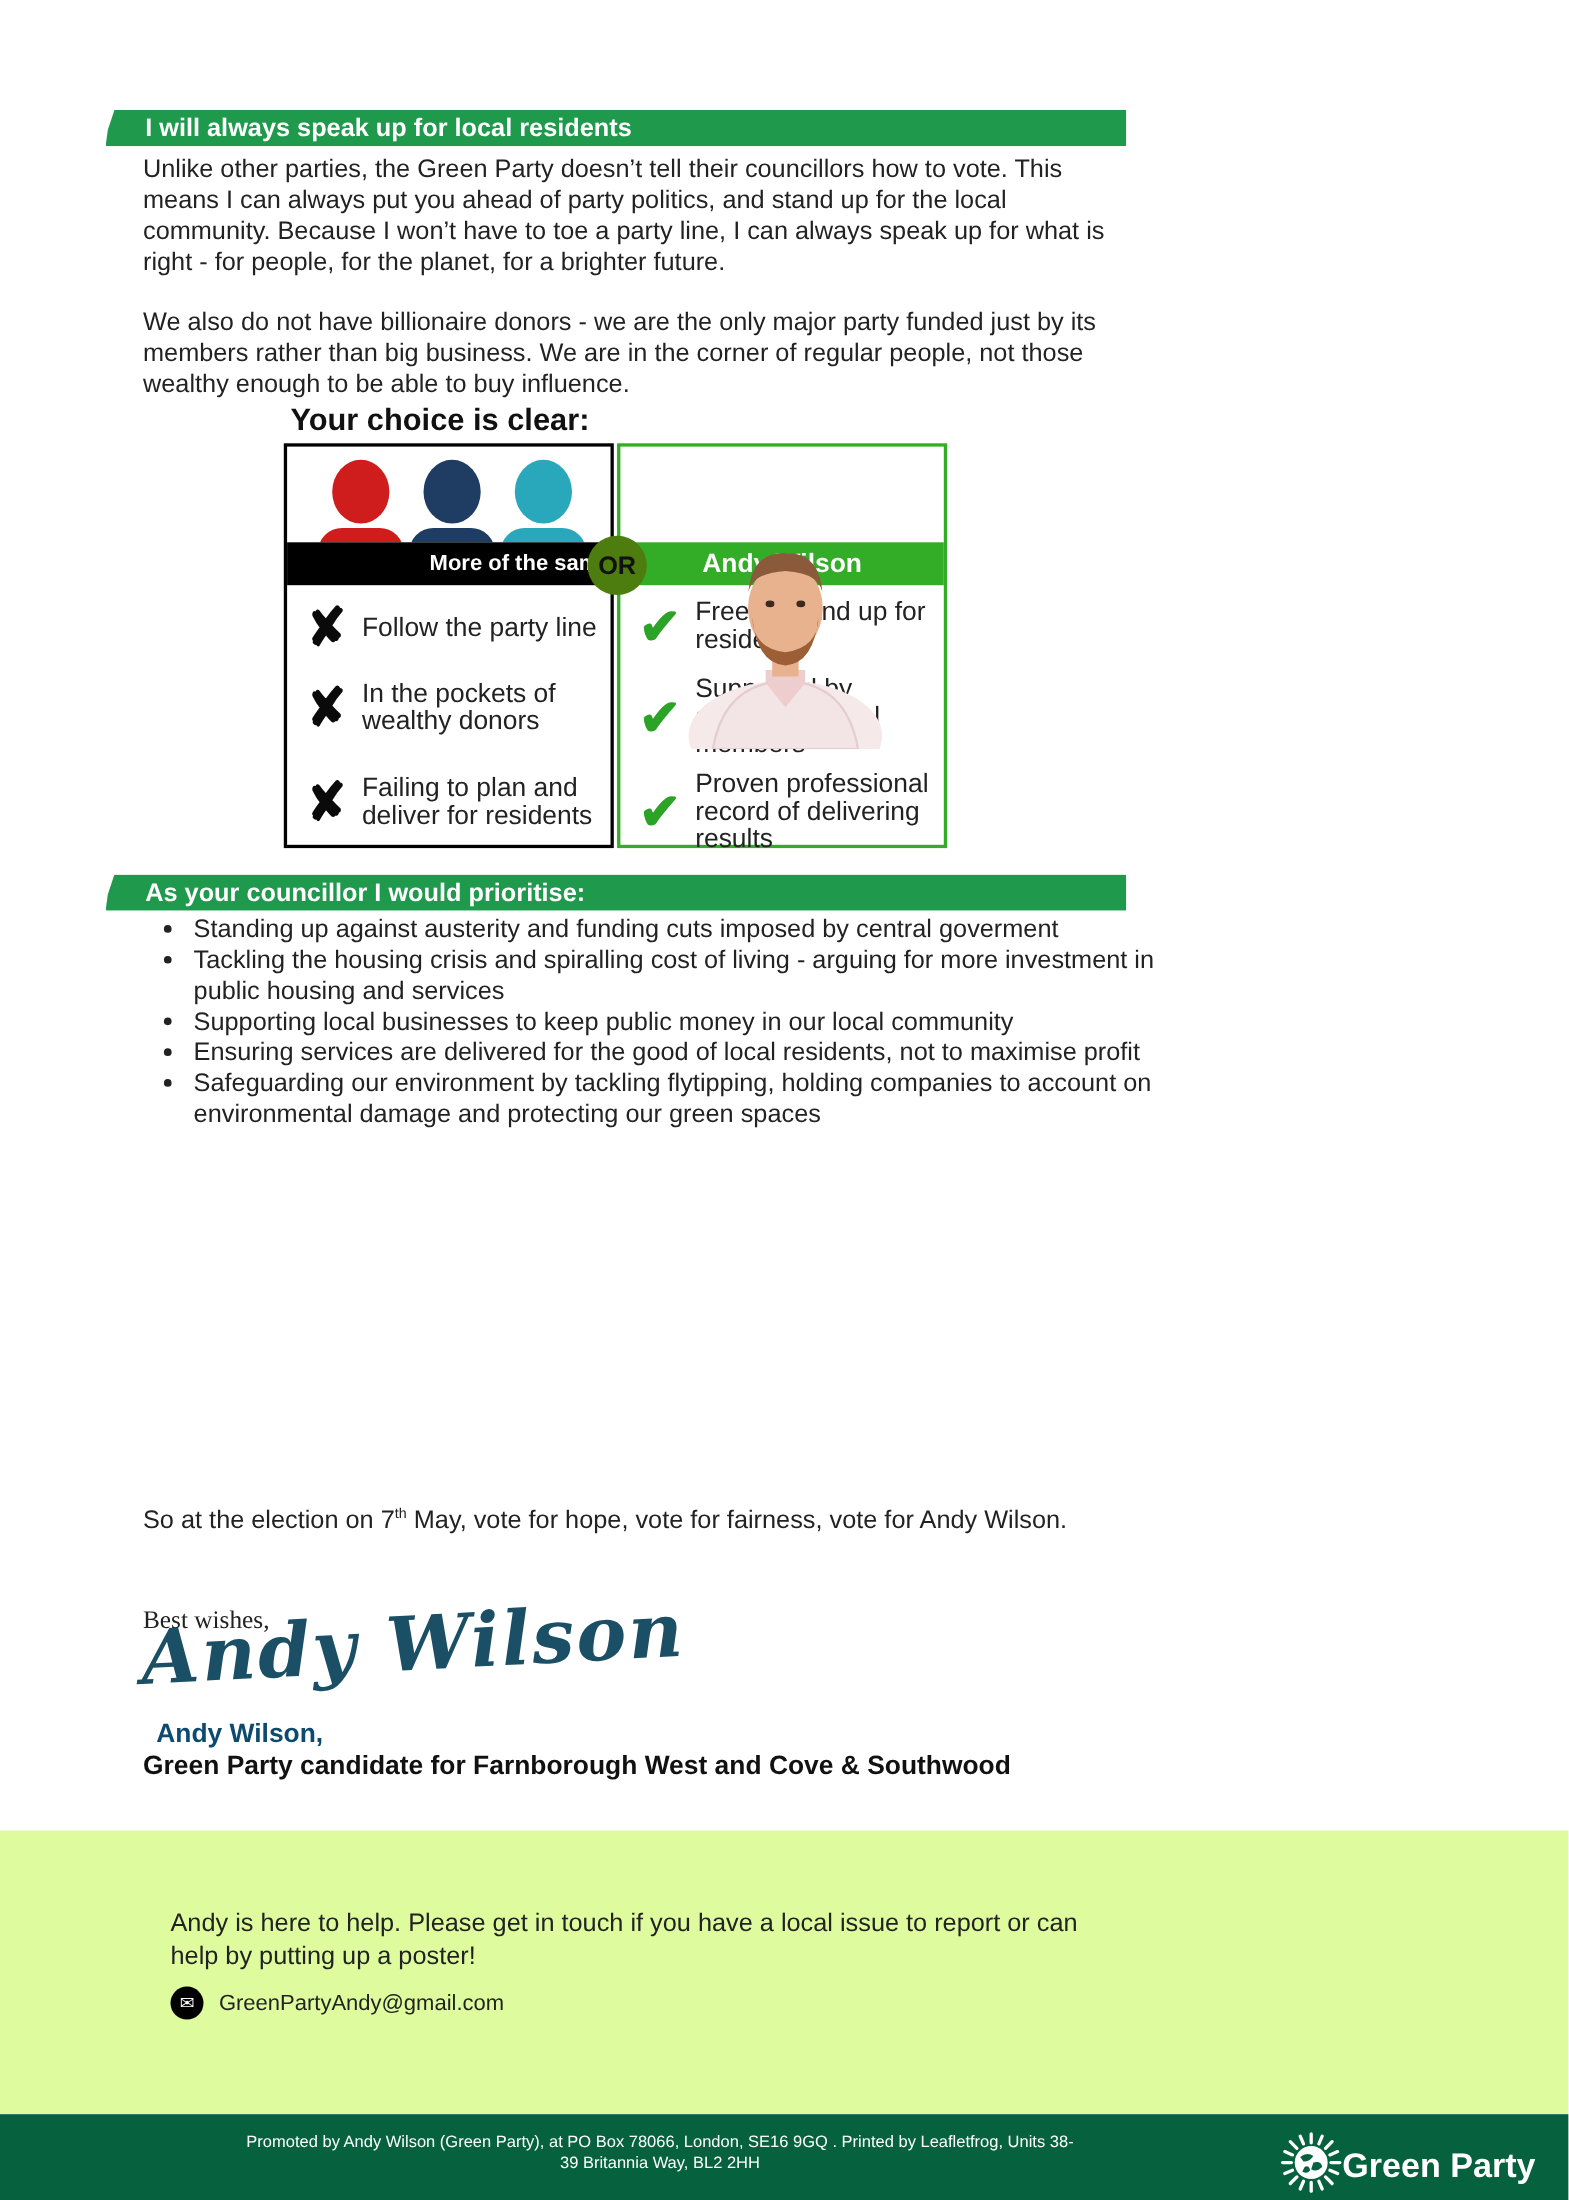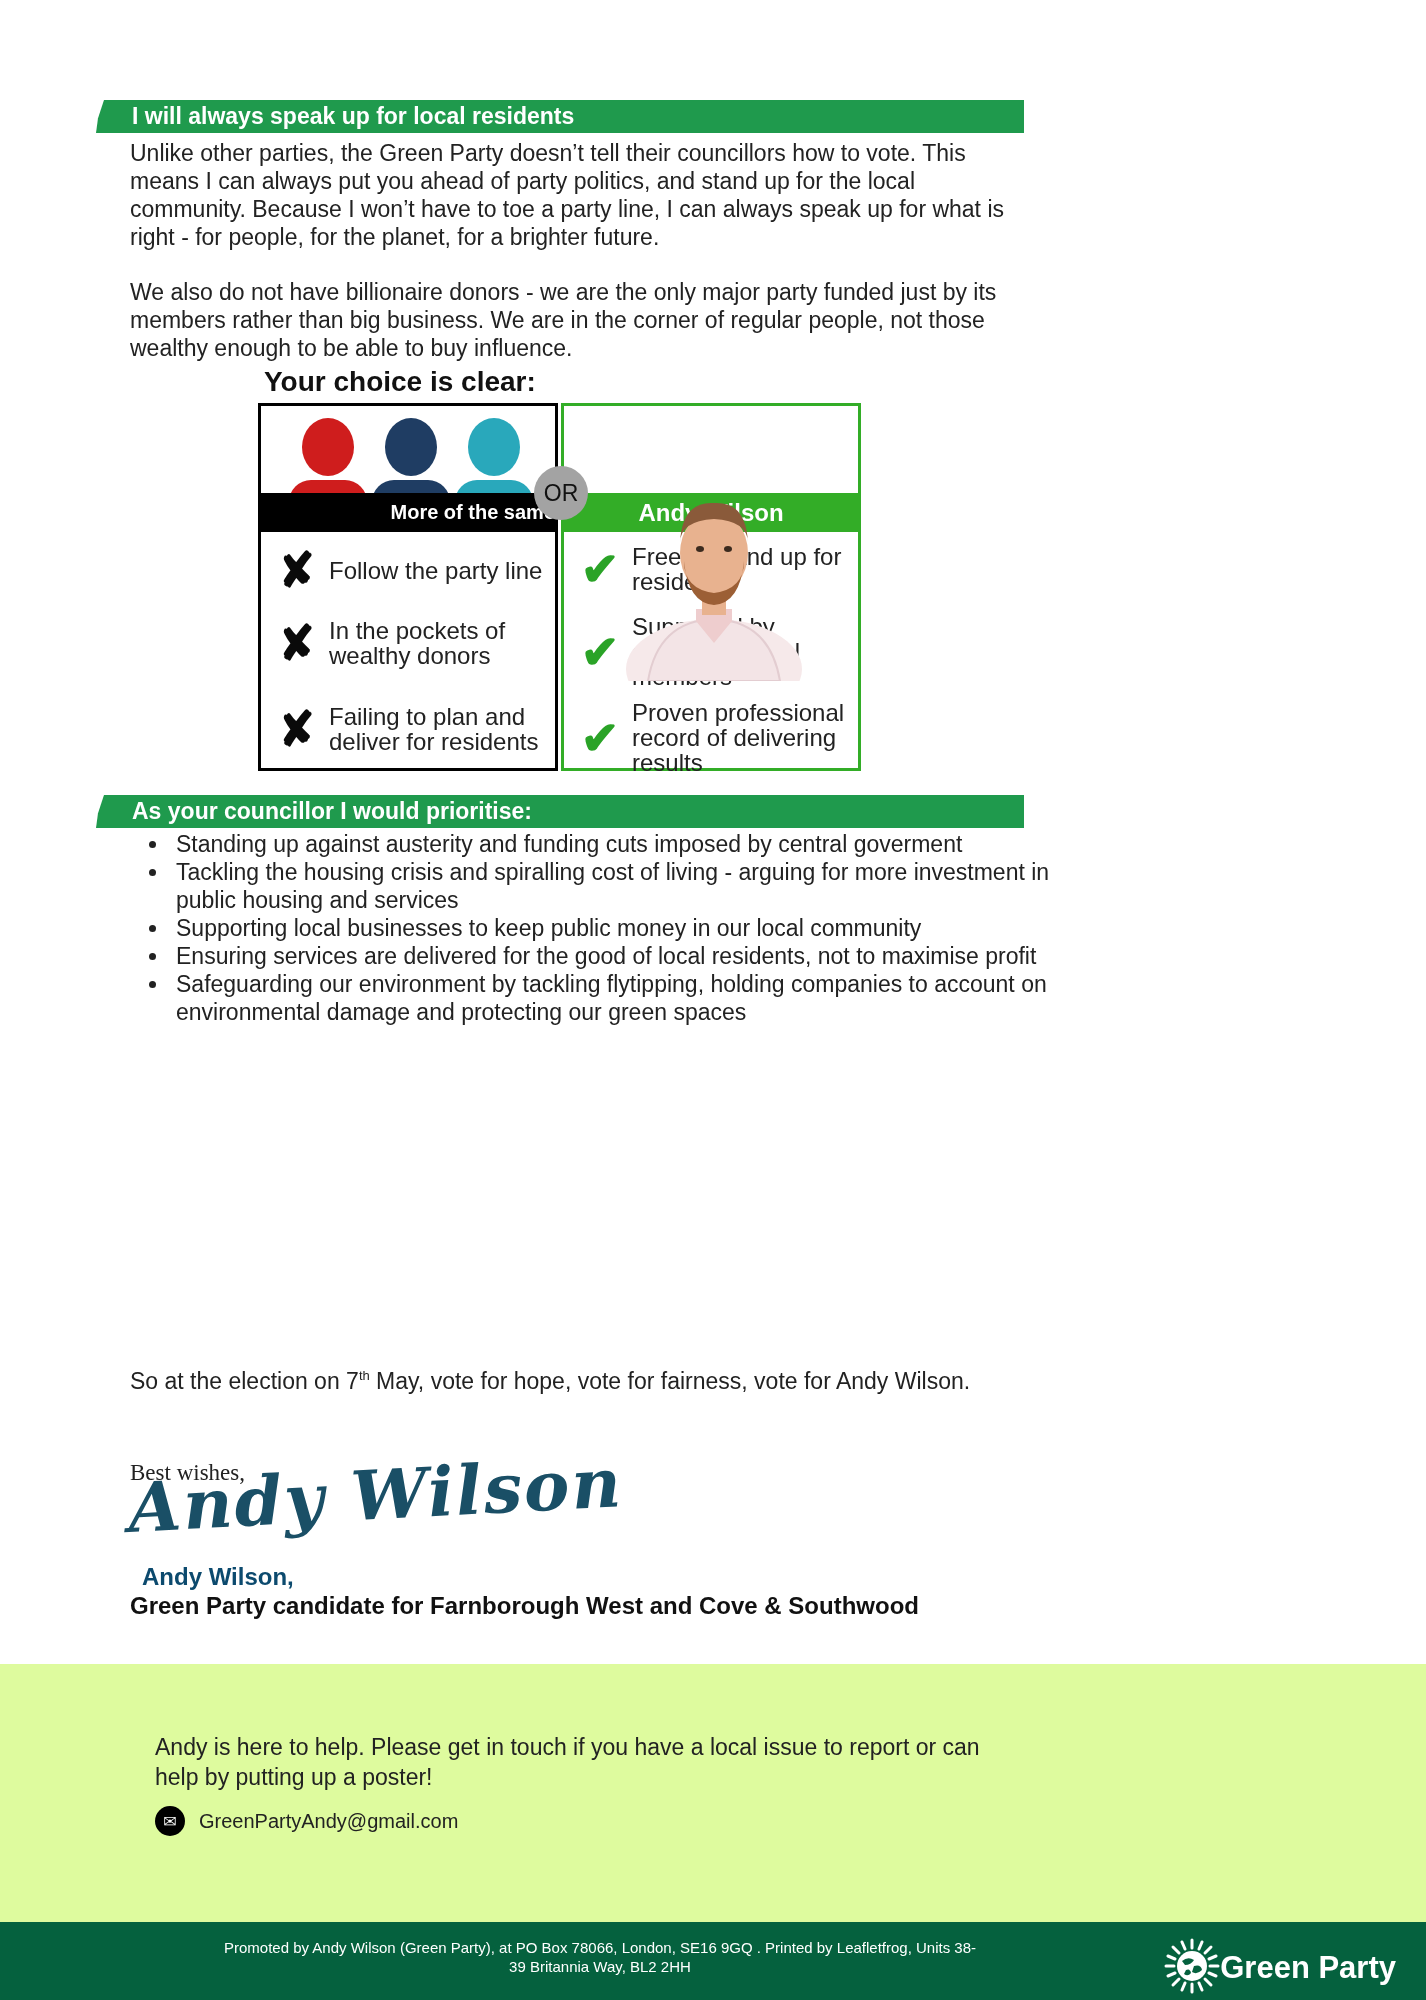--- a/index.html
+++ b/index.html
@@ -49,23 +49,23 @@
 
   .people { position:absolute; left:0; right:0; top:0; height:87px; overflow:hidden; }
   .person { position:absolute; top:12px; width:78px; }
   .person .head { width:52px; height:58px; border-radius:50%; margin:0 auto; }
   .person .torso { width:78px; height:40px; border-radius:22px 22px 0 0; margin-top:4px; }
   .p-red  .head,.p-red  .torso { background:#cf1d1d; }
   .p-navy .head,.p-navy .torso { background:#1f3d63; }
   .p-teal .head,.p-teal .torso { background:#29a8bb; }
 
   .or-badge {
-    position:absolute; left:276px; top:63px; width:54px; height:54px;
-    background:#a3a3a3; border-radius:50%;
-    font-weight:normal; font-size:23px; color:#111111;
+    position:absolute; left:276px; top:84px; width:54px; height:54px;
+    background:#4d7c0f; border-radius:50%;
+    font-weight:bold; font-size:23px; color:#111111;
     display:flex; align-items:center; justify-content:center; z-index:5;
   }
 
   .rows { position:absolute; left:0; right:0; top:126px; bottom:0; }
   .row { position:absolute; left:12px; right:6px; display:flex; align-items:center; gap:8px; }
   .row .mark-x {
     font-size:46px; font-weight:bold; color:#0a0a0a; line-height:40px;
     transform:rotate(-6deg); flex:0 0 48px; text-align:center;
   }
   .row .mark-check {

